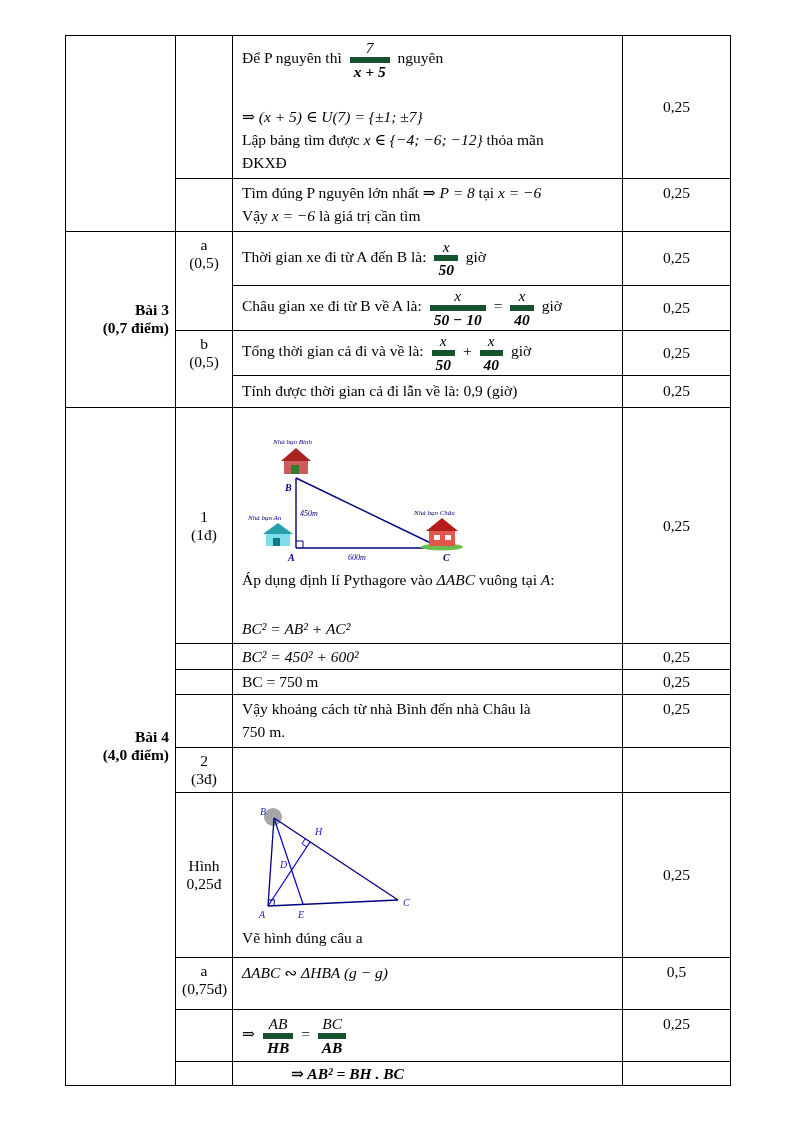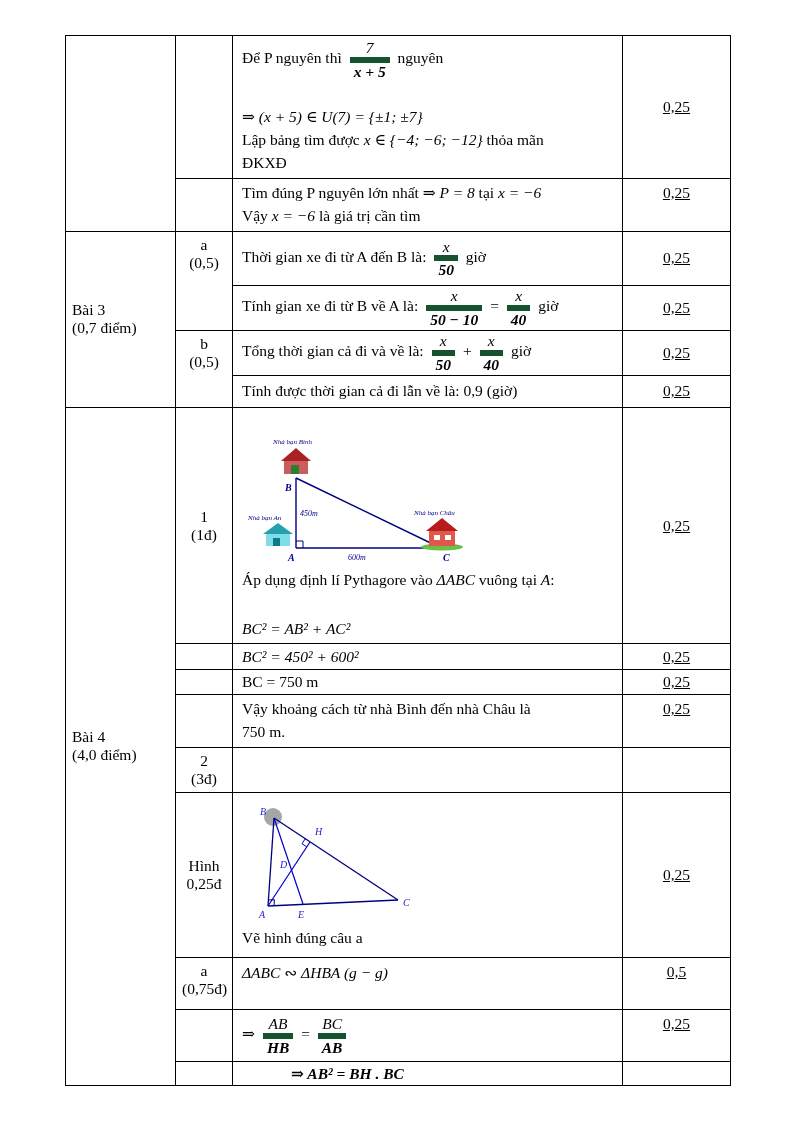--- a/index.html
+++ b/index.html
@@ -14,25 +14,25 @@
     position: absolute; left: 65px; top: 35px;
     width: 665px; border-collapse: collapse; table-layout: fixed;
   }
   td {
     border: 1px solid #000;
     font-size: 15.5px;
     padding: 2px 6px;
     vertical-align: middle;
     overflow: hidden;
   }
-  .c1 { text-align: left; font-weight: normal; }
+  .c1 { text-align: right; font-weight: bold; }
   .c2 { text-align: center; }
   .c2.top { vertical-align: top; padding-top: 4px; }
   .c3 { text-align: left; padding-left: 9px; padding-right: 6px; }
-  .c4 { text-align: center; text-decoration: underline; }
+  .c4 { text-align: center; }
   .c4.top { vertical-align: top; padding-top: 5px; }
   .ln { margin: 2px 0; line-height: 1.35; }
   .mi { font-style: italic; font-family: "Liberation Serif", "DejaVu Serif", "DejaVu Sans", serif; margin-top: 28px; }
   .frac {
     display: inline-block; vertical-align: middle; text-align: center;
     margin: 0 4px; font-style: italic; line-height: 1;
   }
   .frac .fn { display: block; padding: 0 4px 1px 4px; }
   .frac .fd { display: block; border-top: 6px solid #14532d; padding: 1px 4px 0 4px; font-weight: bold; }
   .indent { padding-left: 58px; font-weight: bold; }
@@ -106,21 +106,21 @@
         <td class="c3">
           <span>Thời gian xe đi từ A đến B là:</span>
           <span class="frac"><span class="fn">x</span><span class="fd">50</span></span>
           <span>giờ</span>
         </td>
         <td class="c4">0,25</td>
       </tr>
 
       <tr style="height:45px">
         <td class="c3">
-          <span>Tính gian xe đi từ B về A là:</span>
+          <span>Châu gian xe đi từ B về A là:</span>
           <span class="frac"><span class="fn">x</span><span class="fd">50 − 10</span></span>
           <span>=</span>
           <span class="frac"><span class="fn">x</span><span class="fd">40</span></span>
           <span>giờ</span>
         </td>
         <td class="c4">0,25</td>
       </tr>
 
       <tr style="height:45px">
         <td class="c2 top" rowspan="2">

